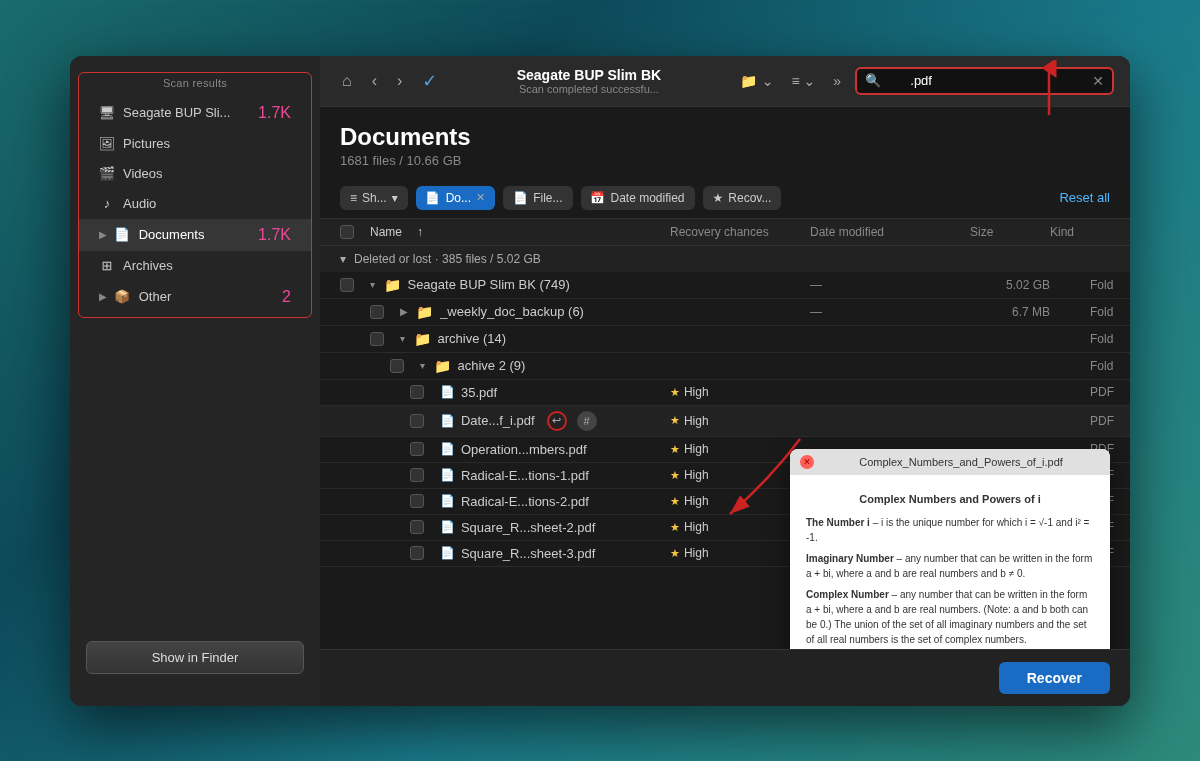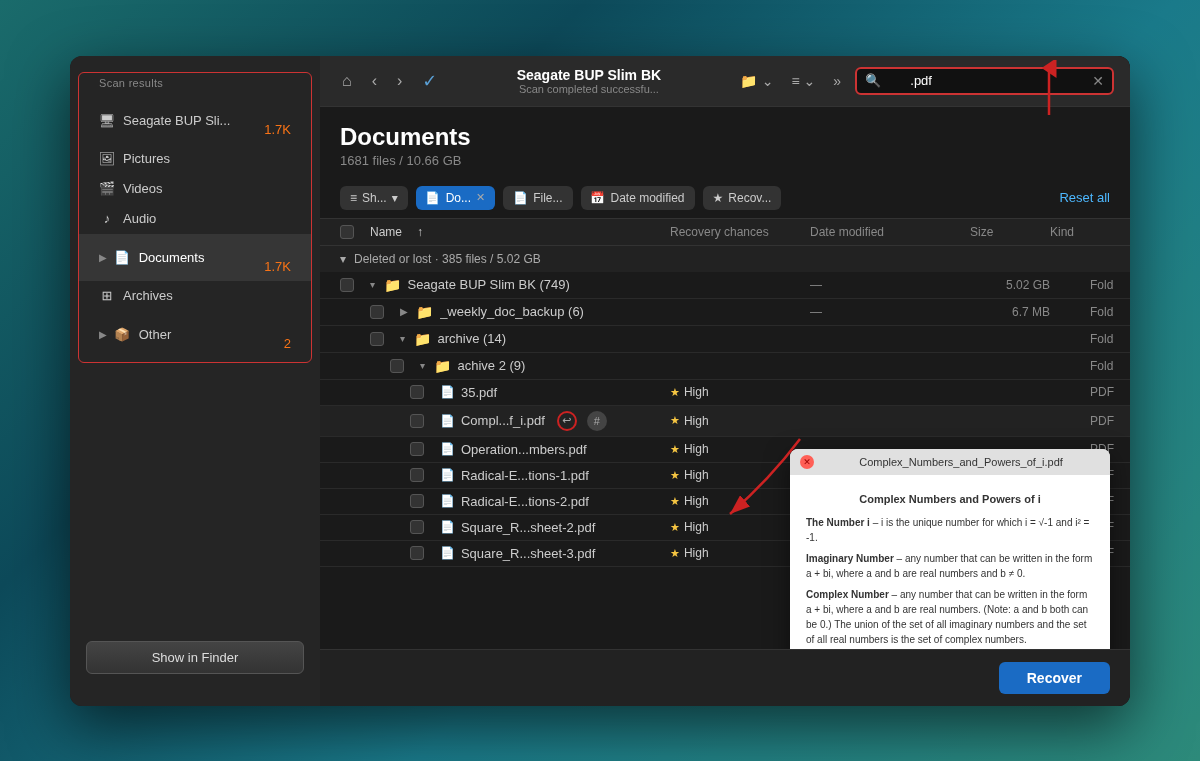--- a/index.html
+++ b/index.html
@@ -68,42 +68,42 @@
       cursor: pointer;
       gap: 8px;
       position: relative;
     }
     .sidebar-item.active {
       background: rgba(255,255,255,0.08);
       color: #fff;
     }
     .sidebar-item .badge {
       margin-left: auto;
-      color: #f97316;
-      font-size: 13px;
-      margin-top: 18px;
+      color: #ec4899;
+      font-size: 16px;
     }
     .sidebar-item .chevron {
       color: #888;
       font-size: 10px;
     }
     .sidebar-icon {
       width: 16px;
       height: 16px;
       display: flex;
       align-items: center;
       justify-content: center;
       flex-shrink: 0;
     }
     
     .sidebar-scan-section {
       border: 1.5px solid #cc3333;
       margin: 0 8px;
       border-radius: 6px;
       padding: 4px 0;
+      text-align: center;
     }
     .show-in-finder-btn {
       margin: auto 16px 16px 16px;
       background: linear-gradient(to bottom, #444, #333);
       border: 1px solid #555;
       border-radius: 6px;
       color: #ddd;
       font-size: 13px;
       padding: 8px 0;
       text-align: center;
@@ -588,21 +588,21 @@
         </div>
         <div class="row-date"></div>
         <div class="row-size"></div>
         <div class="row-kind">PDF</div>
       </div>
 
       <div class="table-row row-with-circle" style="padding-left:90px; background: rgba(255,255,255,0.04);">
         <div class="row-check"></div>
         <div class="row-name">
           <span class="file-icon">📄</span>
-          <span>Compl...f_i.pdf</span>
+          <span>Date...f_i.pdf</span>
           <span style="display:inline-flex; width:20px; height:20px; border-radius:50%; border:2px solid #cc2222; align-items:center; justify-content:center; margin-left:6px; font-size:11px; color:#aaa;">↩</span>
           <span style="display:inline-flex; width:20px; height:20px; border-radius:50%; background:#444; align-items:center; justify-content:center; margin-left:4px; font-size:11px; color:#aaa;">#</span>
         </div>
         <div class="row-chances">
           <span class="star-icon">★</span>
           <span class="chances-high">High</span>
         </div>
         <div class="row-date"></div>
         <div class="row-size"></div>
         <div class="row-kind">PDF</div>

